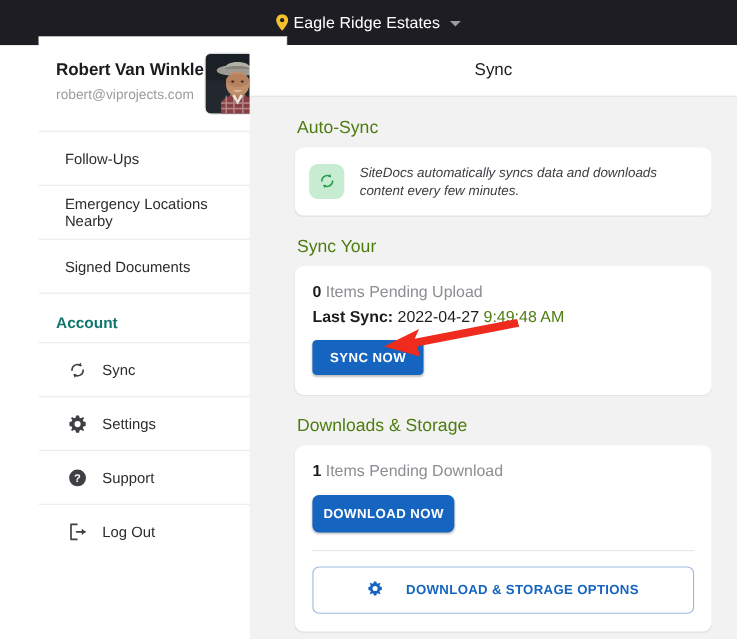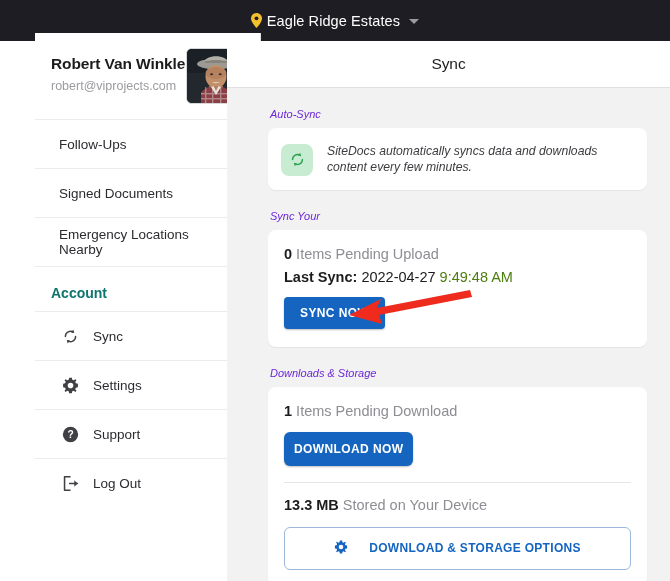--- a/index.html
+++ b/index.html
@@ -91,31 +91,30 @@
     border-bottom: 1px solid #e0e0e2;
     display: flex; align-items: center; justify-content: center;
   }
   .main-title { font-size: 15.5px; color: #1c1c1e; letter-spacing: -.1px; }
   .main-body {
     padding: 0 23px 0 41px;
     height: 493px;
     overflow: hidden;
   }
   .group-label {
-    font-size: 11px; color: #6d28d9;
+    font-size: 16px; color: #4d7c0f;
     margin: 20px 0 8px 2px;
-    font-style: italic;
   }
   .card {
     background: #ffffff; border-radius: 8px;
     box-shadow: 0 1px 1px rgba(0,0,0,.06);
   }
 
   
-  .autosync-card { display: flex; align-items: flex-end; padding: 14px 16px 14px 13px; }
+  .autosync-card { display: flex; align-items: center; padding: 14px 16px 14px 13px; }
   .green-badge {
     width: 32px; height: 32px; border-radius: 8px; background: #c8ecd2;
     display: flex; align-items: center; justify-content: center;
     flex: 0 0 auto; margin-right: 14px;
   }
   .autosync-text {
     font-size: 12.2px; font-style: italic; color: #3c3c41; line-height: 1.35;
     padding-top: 1px;
   }
 
@@ -213,26 +212,26 @@
     </div>
 
     <div class="nav-list">
 
       <div class="nav-item">
         <span class="nav-label">Follow-Ups</span>
         <span class="chev"></span>
       </div>
 
       <div class="nav-item">
+        <span class="nav-label">Emergency Locations Nearby</span>
+        <span class="chev"></span>
+      </div>
+
+      <div class="nav-item">
         <span class="nav-label">Signed Documents</span>
-        <span class="chev"></span>
-      </div>
-
-      <div class="nav-item">
-        <span class="nav-label">Emergency Locations Nearby</span>
         <span class="chev"></span>
       </div>
 
       <div class="section-head">Account</div>
 
       <div class="nav-item">
         <span class="nav-icon">
           <svg width="17" height="17" viewBox="0 0 20 20">
             <path d="M4 10a6 6 0 0 1 9.5-4.9" fill="none" stroke="#3f3f44" stroke-width="1.7" stroke-linecap="round"></path>
             <path d="M16 10a6 6 0 0 1-9.5 4.9" fill="none" stroke="#3f3f44" stroke-width="1.7" stroke-linecap="round"></path>
@@ -317,24 +316,20 @@
       </div>
 
       <div class="group-label">Downloads &amp; Storage</div>
       <div class="card storage-card">
         <div class="line-main">
           <b>1</b>
           <span>Items Pending Download</span>
         </div>
         <button class="btn-primary btn-download" style="margin-top:6px">DOWNLOAD NOW</button>
         <div class="divider"></div>
-        <div class="line-main">
-          <b>13.3 MB</b>
-          <span>Stored on Your Device</span>
-        </div>
         <button class="btn-outline" style="margin-top:14px">
           <span>
             <svg width="14" height="14" viewBox="0 0 20 20">
               <path d="M10 0.8 L11.6 0.8 L12.1 3.2 L13.8 3.9 L15.8 2.5 L17 3.7 L15.6 5.7 L16.3 7.4 L18.7 7.9 L18.7 9.5 L18.7 10.5 L18.7 12.1 L16.3 12.6 L15.6 14.3 L17 16.3 L15.8 17.5 L13.8 16.1 L12.1 16.8 L11.6 19.2 L10 19.2 L8.4 19.2 L7.9 16.8 L6.2 16.1 L4.2 17.5 L3 16.3 L4.4 14.3 L3.7 12.6 L1.3 12.1 L1.3 10.5 L1.3 9.5 L1.3 7.9 L3.7 7.4 L4.4 5.7 L3 3.7 L4.2 2.5 L6.2 3.9 L7.9 3.2 L8.4 0.8 Z" fill="#1565c0"></path>
               <circle cx="10" cy="10" r="3.3" fill="#ffffff"></circle>
             </svg>
           </span>
           <span>DOWNLOAD &amp; STORAGE OPTIONS</span>
         </button>
       </div>

